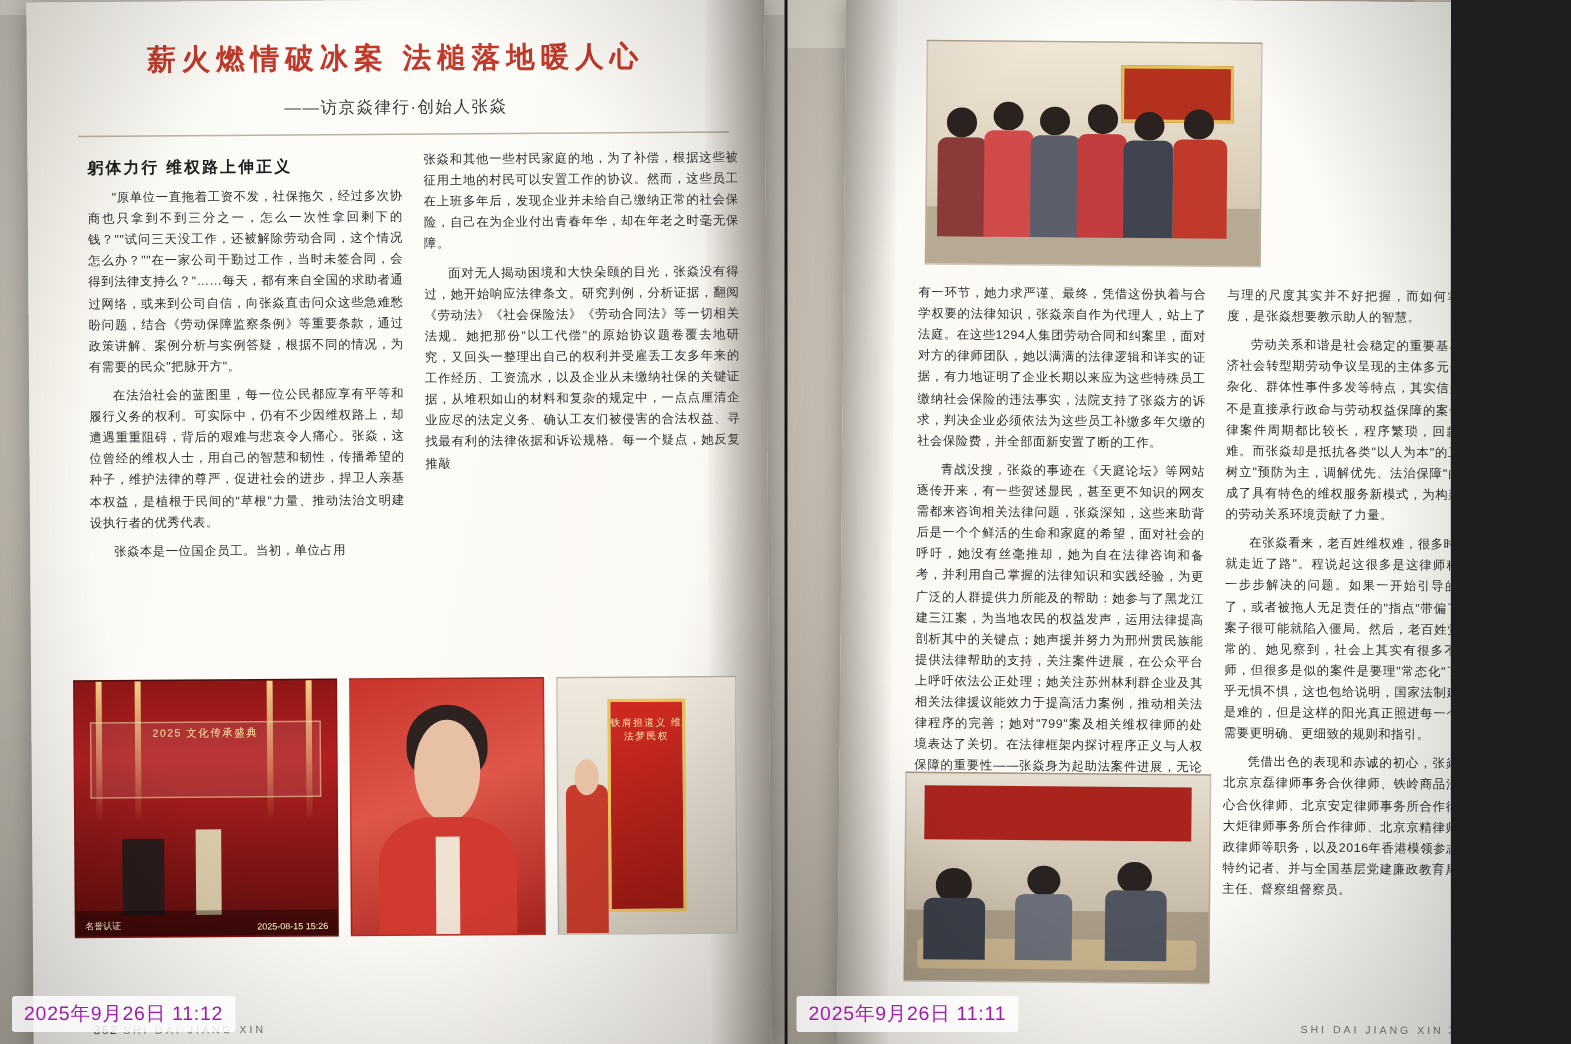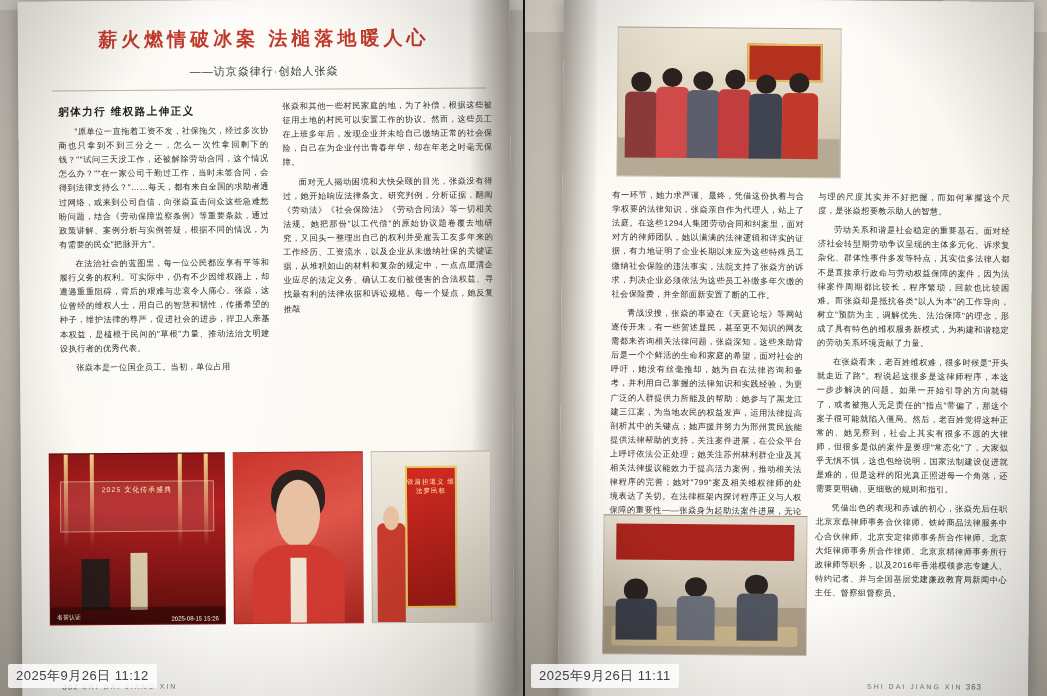--- a/index.html
+++ b/index.html
@@ -15,21 +15,21 @@
     width: 1047px; height: 696px;
     display: flex;
     background: #1e1e1e;
   }
   .photo {
     position: relative;
     height: 696px;
     overflow: hidden;
   }
   .photo.left { width: 523px; background: #dcdad4; }
-  .photo.right { width: 524px; background: #d8d6d0; }
+  .photo.right { width: 444px; background: #d8d6d0; }
 
   
   .sheet {
     position: absolute;
     background: #fbf9f4;
     box-shadow: 0 0 18px rgba(0,0,0,.35);
   }
   .sheet.left-sheet {
     left: 20px; top: 0px; width: 492px; height: 700px;
     transform: rotate(-0.4deg);
@@ -183,21 +183,21 @@
     font-size: 8px; color: #555;
     letter-spacing: 1px;
   }
   .folio .mag { font-size: 7px; color: #777; letter-spacing: 2px; }
 
   
   .timestamp {
     position: absolute;
     bottom: 8px;
     background: rgba(255,255,255,.82);
-    color: #404040;
+    color: #a21caf;
     font-size: 13px;
     padding: 3px 8px;
     border-radius: 2px;
     letter-spacing: .5px;
     font-family: "Liberation Sans", sans-serif;
   }
   .ts-left { left: 8px; }
   .ts-right { left: 8px; }
   .seam {
     position: absolute; left: 523px; top: 0; width: 2px; height: 696px;

